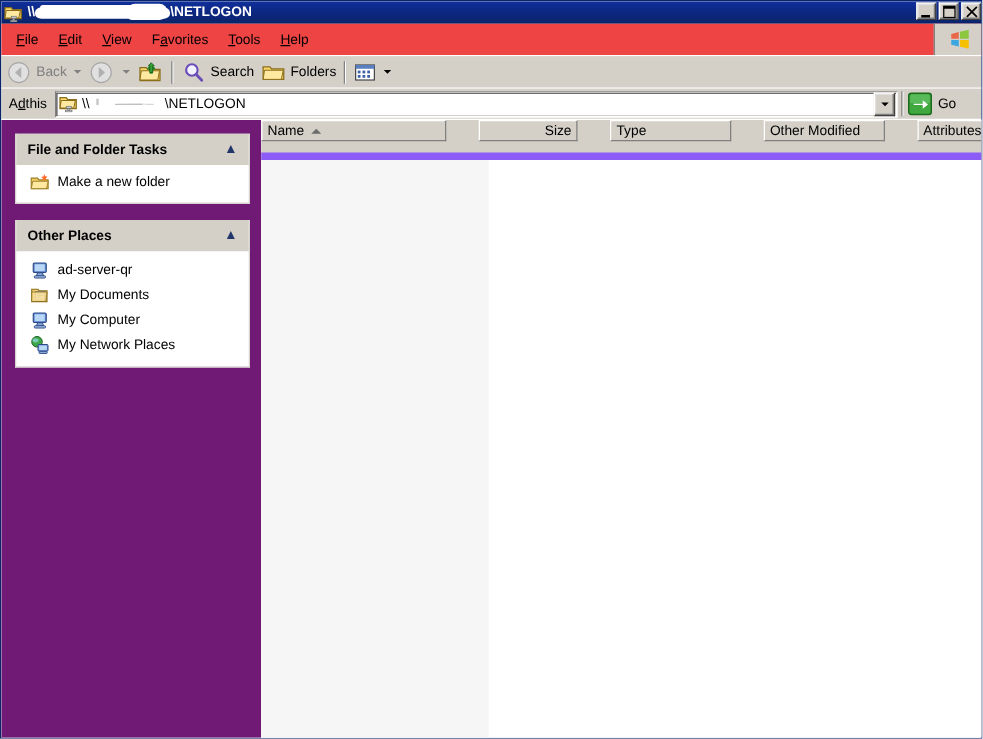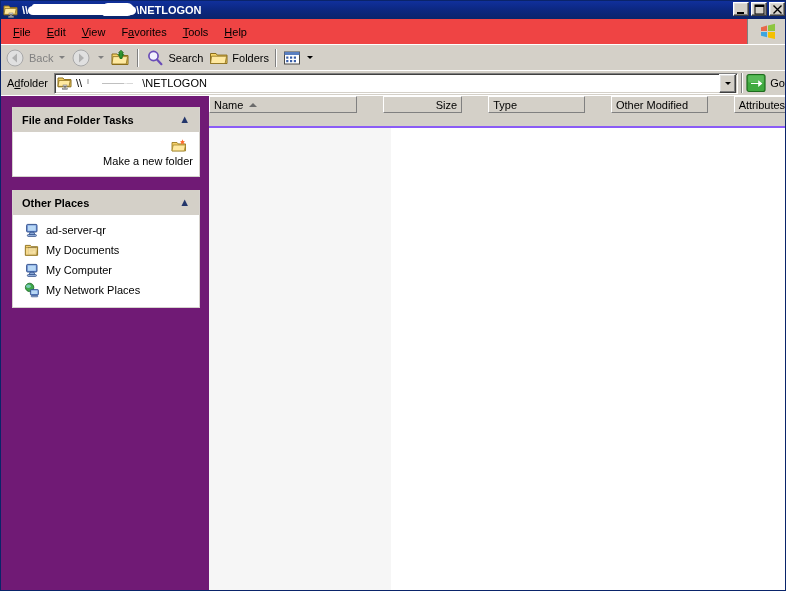--- a/index.html
+++ b/index.html
@@ -237,21 +237,21 @@
   #go-sep {
     width: 1px; height: 20px;
     background: #808080;
     border-right: 1px solid #ffffff;
     margin: 0 2px 0 3px;
   }
   #go-button {
     display: flex;
     align-items: center;
     height: 22px;
-    padding-right: 2px;
+    padding-right: 22px;
     cursor: default;
     white-space: nowrap;
   }
   #go-button .lbl { margin-left: 3px; font-size: 11px; }
 
   
   #content {
     position: absolute;
     left: 0; top: 95px;
     width: 786px;
@@ -290,24 +290,23 @@
     color: #000000;
     white-space: nowrap;
   }
   .chev { font-size: 11px; color: #23366b; line-height: 1; }
   .panel-body {
     padding: 6px 6px 8px 6px;
   }
   .panel-body.tight { padding: 7px 6px 9px 6px; }
   .task-row {
     display: flex;
-    align-items: flex-end;
+    align-items: center;
     margin-bottom: 5px;
     cursor: default;
-    flex-direction: column;
   }
   .task-row:last-child { margin-bottom: 0; }
   .task-ico {
     width: 16px; height: 16px;
     flex: 0 0 auto;
     margin: 0 6px 0 5px;
   }
   .task-lbl {
     font-size: 11px;
     color: #000000;
@@ -333,21 +332,21 @@
     position: absolute;
     left: 208px; top: 0;
     width: 578px;
     height: 496px;
     background: #ffffff;
   }
   #col-header {
     display: flex;
     height: 32px;
     background: #d4d0c8;
-    border-bottom: 2px solid #8b5cf6;
+    border-bottom: 6px solid #8b5cf6;
     box-sizing: border-box;
     gap: 26px;
   }
   .col {
     position: relative;
     height: 17px;
     background: #d4d0c8;
     border: 1px solid;
     border-color: #ffffff #808080 #808080 #ffffff;
     box-sizing: border-box;
@@ -494,21 +493,21 @@
             <rect x="10.8" y="10" width="2.2" height="2.2"></rect>
         </g>
       </svg>
     </div>
     <div class="tb-arrow">
         <span class="caret"></span>
       </div>
   </div>
 
   <div id="addressbar">
-    <div id="address-label"><span>A</span><u>d</u><span>folder</span></div>
+    <div id="address-label"><span>A</span><u>d</u><span>this</span></div>
     <div id="address-field">
       <span class="folder-ico">
         <svg width="16" height="16" viewBox="0 0 16 16">
           <path d="M1 4h5l1.2 1.6H14v7.2H1z" fill="#f8d66a" stroke="#8a6d1a" stroke-width="1"></path>
           <path d="M2 6.4h11.3l-1.3 6H1z" fill="#ffe9a0" stroke="#8a6d1a" stroke-width="0.8"></path>
           <rect x="6" y="11" width="4" height="1.6" fill="#d8d8d8" stroke="#666" stroke-width="0.5"></rect>
           <rect x="7.2" y="12.6" width="1.6" height="2" fill="#c0c0c0" stroke="#666" stroke-width="0.5"></rect>
           <rect x="5.4" y="14.2" width="5.2" height="1.3" fill="#d8d8d8" stroke="#666" stroke-width="0.5"></rect>
         </svg>
       </span>

